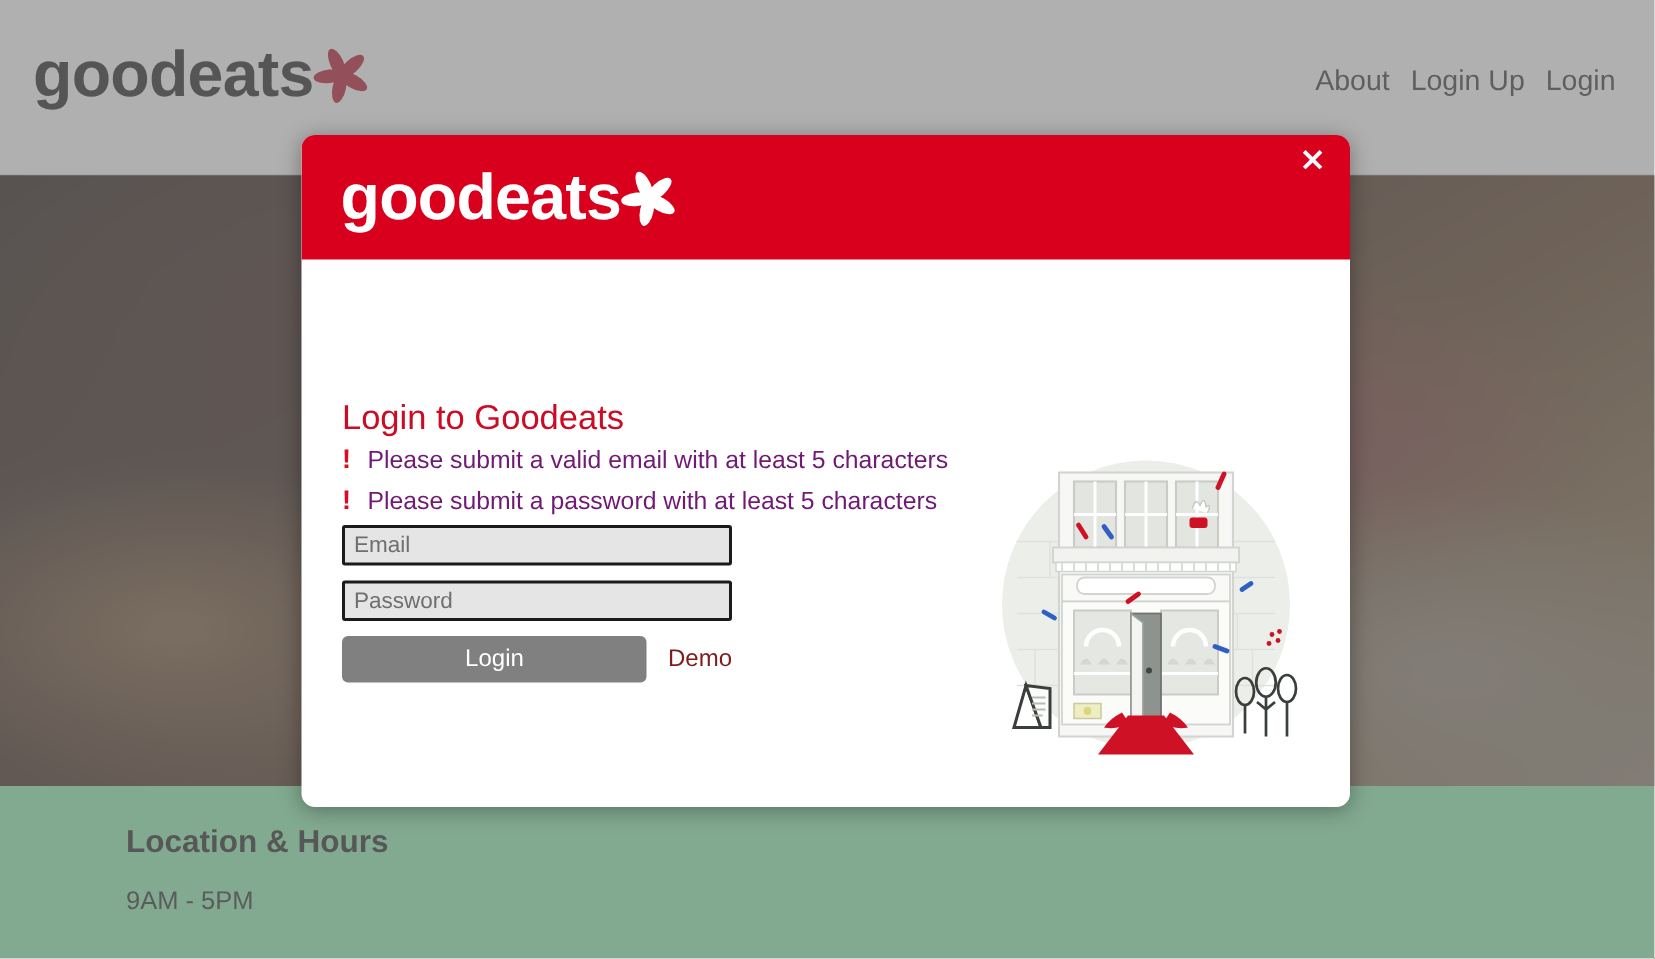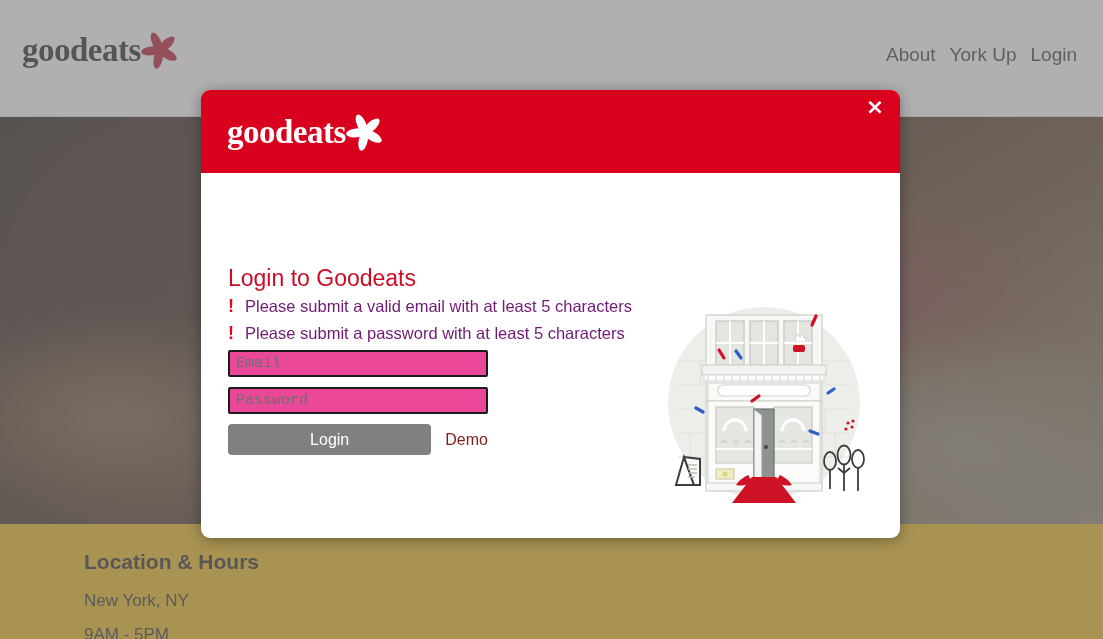--- a/index.html
+++ b/index.html
@@ -37,22 +37,22 @@
   }
   .brand {
     position: absolute;
     left: 22px;
     top: 22px;
     display: flex;
     align-items: center;
     height: 56px;
   }
   .brand-word {
-    font-family: Liberation Serif, serif;
-    font-size: 33px;
+    font-family: Liberation Sans, sans-serif;
+    font-size: 43px;
     font-weight: 700;
     color: #111111;
     letter-spacing: -0.5px;
   }
   .flower {
     position: relative;
     width: 46px;
     height: 46px;
     margin-left: -4px;
   }
@@ -152,21 +152,21 @@
     font-size: 17px;
     color: #dcdcdc;
   }
 
   
   .site-footer {
     position: absolute;
     top: 524px; left: 0;
     width: 1103px;
     height: 115px;
-    background: #eab308;
+    background: #86efac;
     padding: 26px 0 0 84px;
   }
   .footer-h {
     font-size: 21px;
     font-weight: 700;
     color: #151515;
     margin-bottom: 17px;
   }
   .footer-line {
     font-size: 17px;
@@ -270,23 +270,23 @@
     width: 260px;
   }
   .field {
     display: block;
     width: 260px;
     height: 27px;
     border: 2px solid #1b1b1b;
     border-radius: 2px;
     padding: 3px 6px;
     font-size: 15px;
-    font-family: Liberation Mono, monospace;
+    font-family: Liberation Sans, sans-serif;
     color: #111;
-    background: #ec4899;
+    background: #e5e5e5;
     margin-bottom: 10px;
     outline: none;
   }
   .field::placeholder { color: #6f6f6f; }
 
   .actions {
     display: flex;
     align-items: center;
     gap: 14px;
     margin-top: 4px;
@@ -330,42 +330,41 @@
         <span class="flower">
           <span class="p1"></span>
             <span class="p2"></span>
             <span class="p3"></span>
             <span class="p4"></span>
             <span class="p5"></span>
         </span>
       </div>
       <div class="site-nav">
         <a class="nav-link">About</a>
-        <a class="nav-link">York Up</a>
+        <a class="nav-link">Login Up</a>
         <a class="nav-link">Login</a>
       </div>
     </div>
 
     <div class="hero">
       <div class="hero-photo"></div>
       <div class="hero-dim"></div>
       <div class="hero-content">
         <div class="hero-title">Delicious</div>
         <div class="hero-rating">
           <span class="star-badge">★</span>
           <span class="star-badge">★</span>
           <span class="star-badge">★</span>
           <span class="rating-count">2 reviews</span>
         </div>
       </div>
     </div>
 
     <div class="site-footer">
       <div class="footer-h">Location &amp; Hours</div>
-      <div class="footer-line">New York, NY</div>
       <div class="footer-line">9AM - 5PM</div>
     </div>
   </div>
 
   <div class="backdrop"></div>
 
   <div class="modal">
 
     <div class="modal-head">
       <div class="modal-brand">

